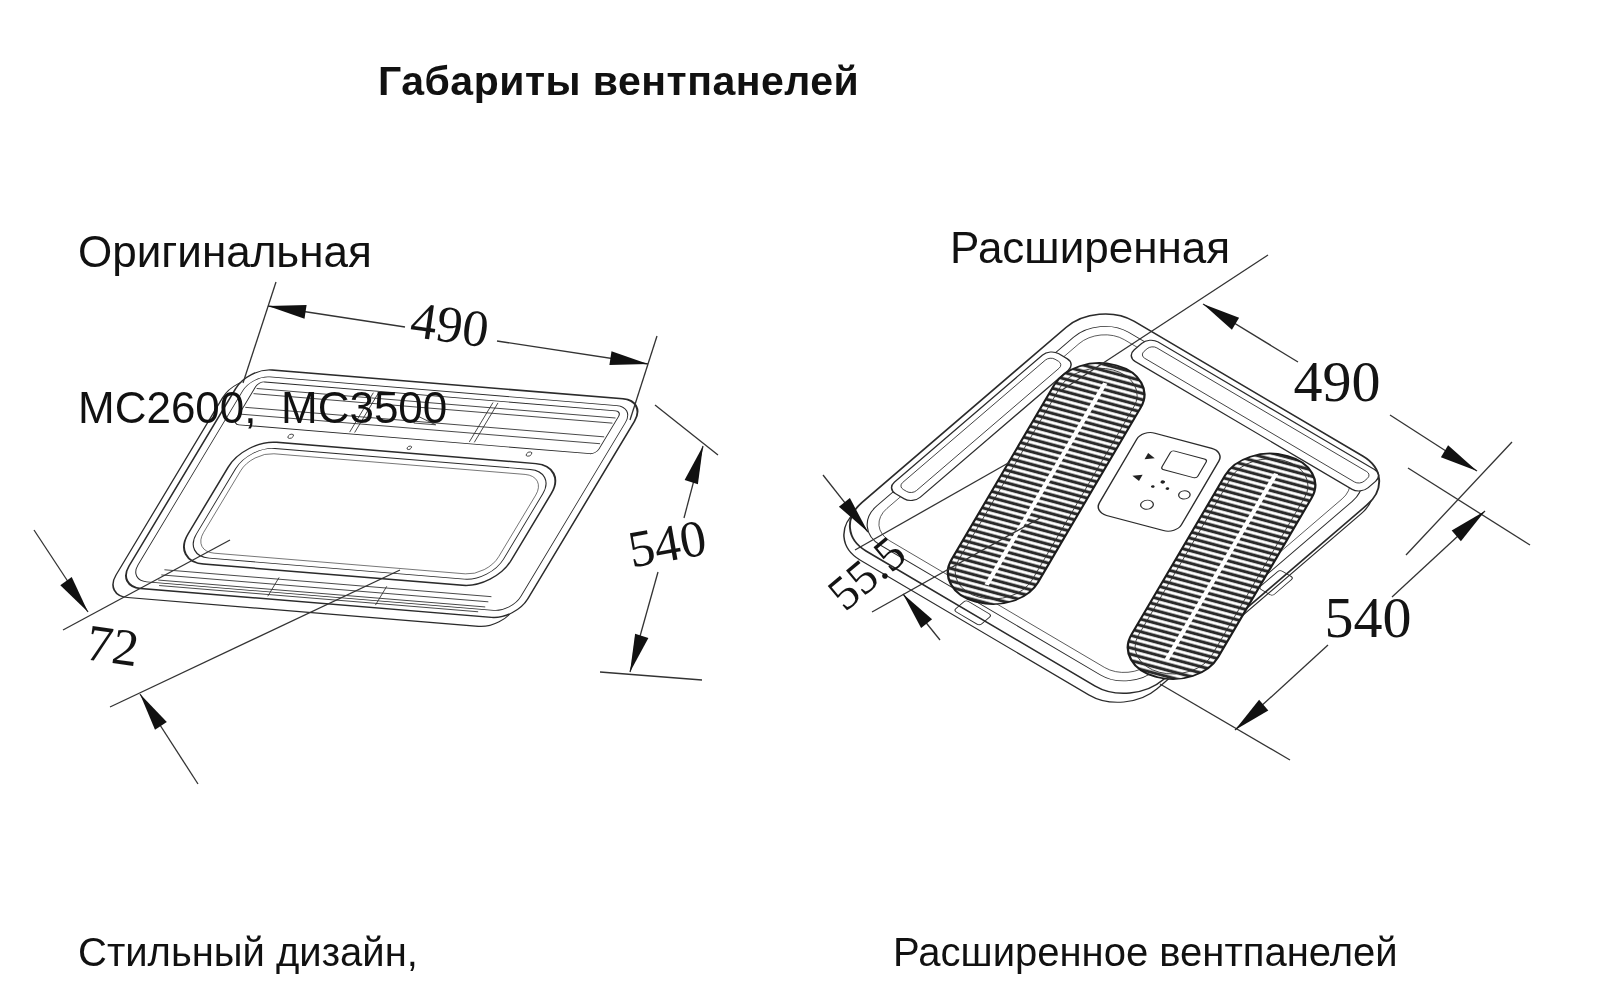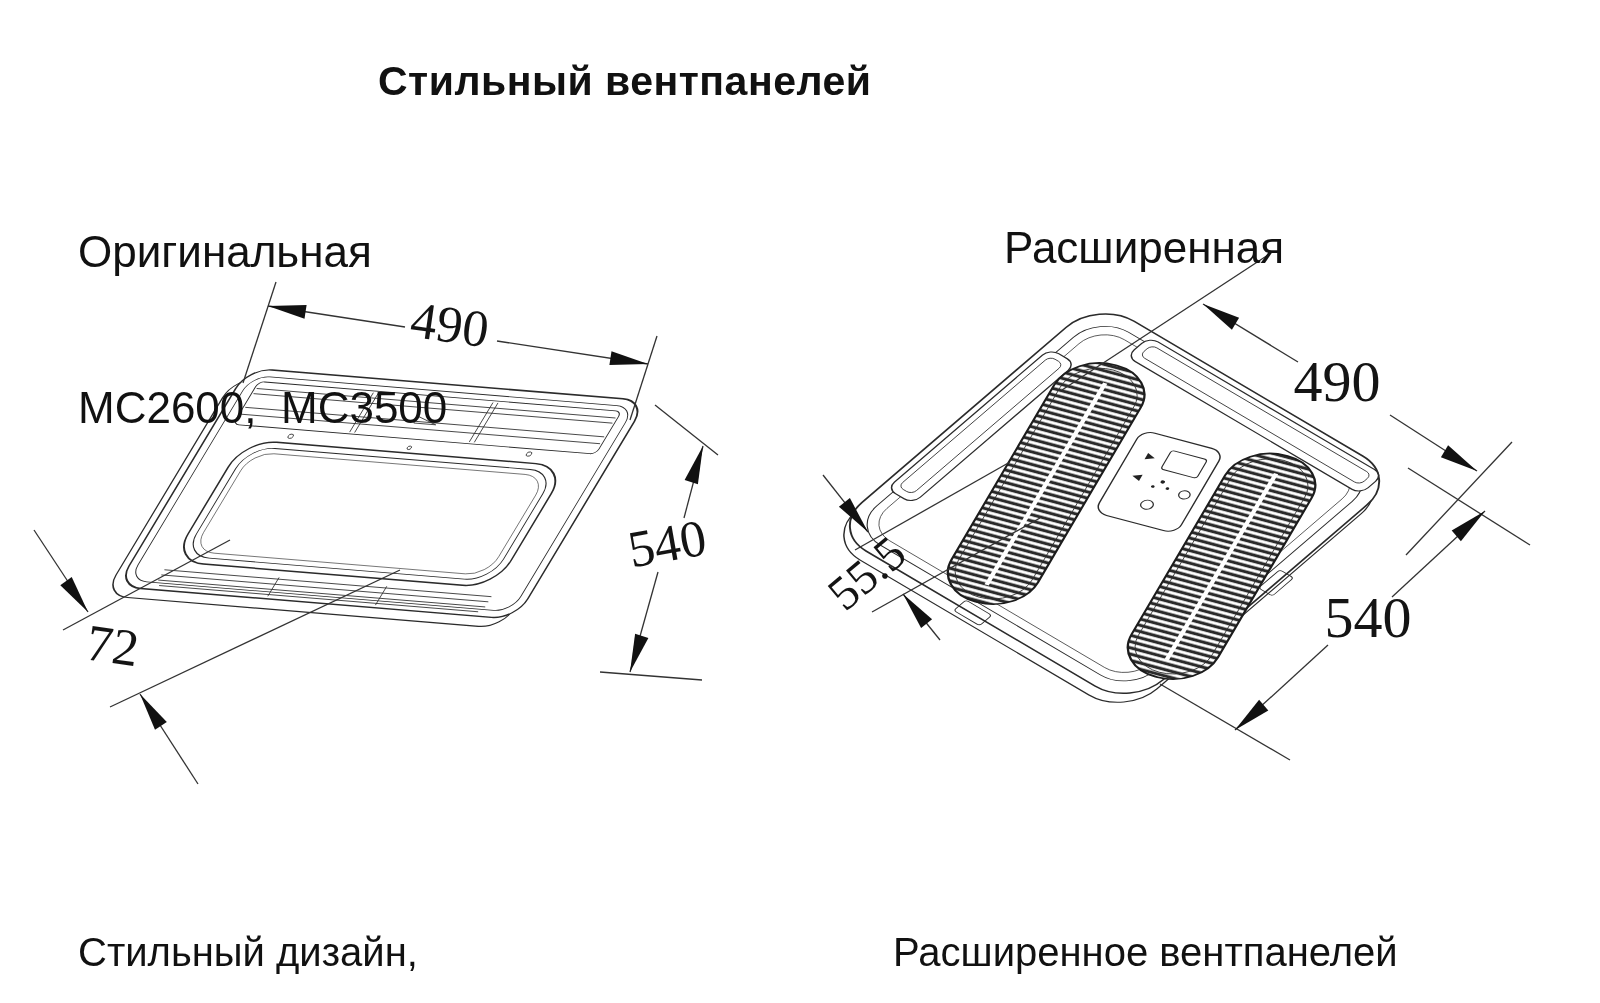--- a/index.html
+++ b/index.html
@@ -175,28 +175,28 @@
         <line class="dim-line" x1="872" y1="612" x2="1040" y2="518"></line>
         <line class="dim-line" x1="823" y1="475" x2="868" y2="532"></line>
         <line class="dim-line" x1="903" y1="594" x2="940" y2="640"></line>
         <polygon class="dim-arrow" points="868,532 838.9,506.7 849.9,498.1"></polygon>
         <polygon class="dim-arrow" points="903,594 932.1,619.3 921.1,627.9"></polygon>
         <text class="dim-text" x="870" y="577" font-size="48" text-anchor="middle" dominant-baseline="middle" transform="rotate(-40 870 577)">55.5</text>
       </g>
     </g>
   </svg>
 
-  <div class="txt title" style="left:378px;top:58px;">Стильный вентпанелей</div>
+  <div class="txt title" style="left:378px;top:58px;">Габариты вентпанелей</div>
 
   <div class="txt label" style="left:78px;top:122px;">
     <div>Оригинальная</div>
     <div>МС2600,  МС3500</div>
   </div>
 
-  <div class="txt label" style="left:1004px;top:118px;">
+  <div class="txt label" style="left:950px;top:118px;">
     <div>Расширенная</div>
   </div>
 
   <div class="txt feature" style="left:78px;top:812px;">
     <div>Стильный дизайн,</div>
     
   </div>
 
   <div class="txt feature" style="left:893px;top:812px;">
     <div>Расширенное вентпанелей</div>

